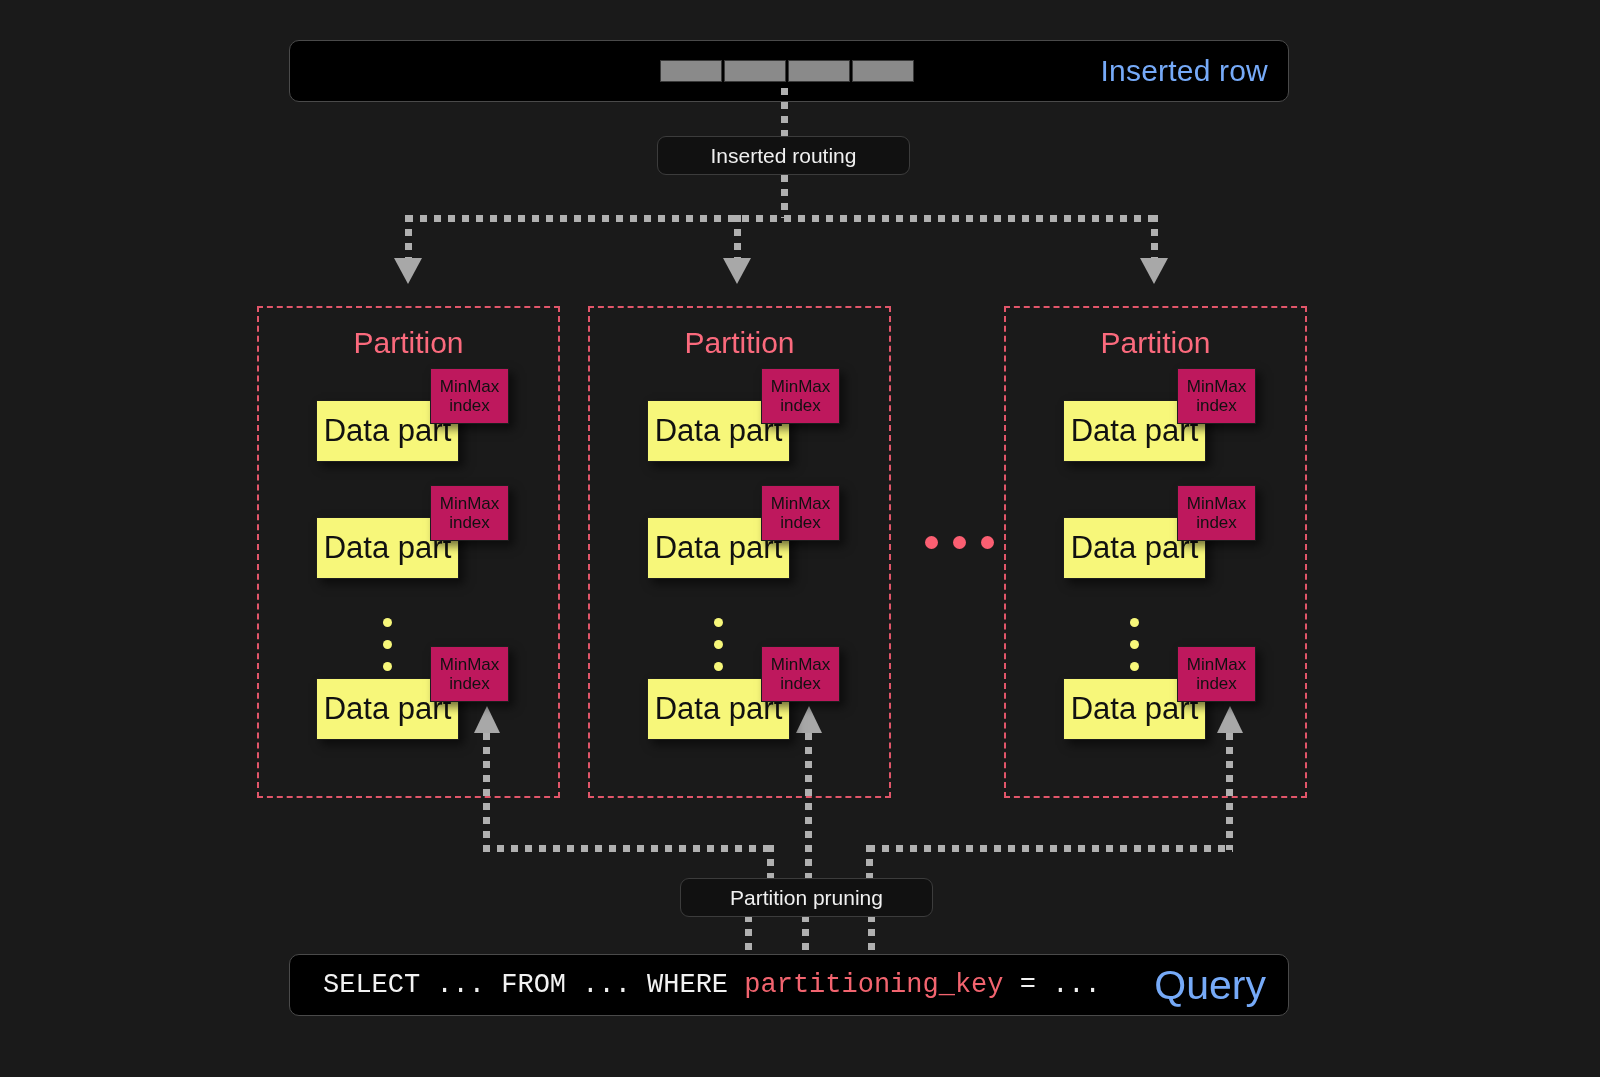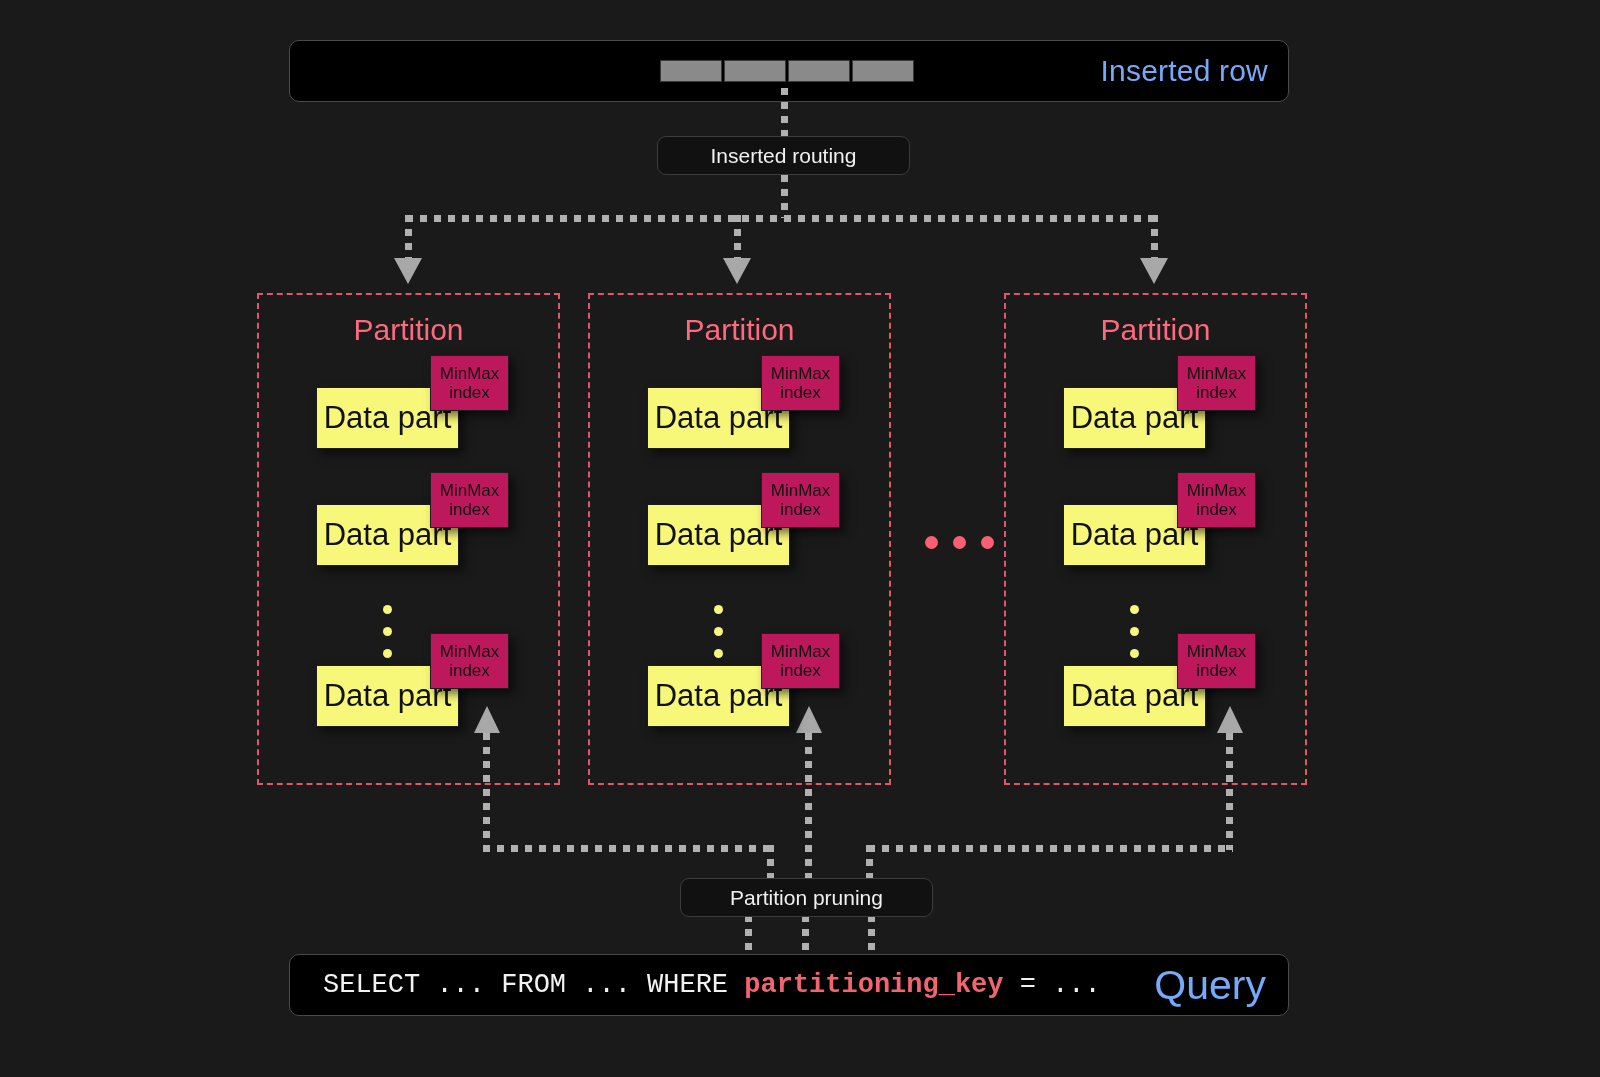--- a/index.html
+++ b/index.html
@@ -90,21 +90,21 @@
     position: absolute;
     width: 0; height: 0;
     border-left: 13px solid transparent;
     border-right: 13px solid transparent;
     border-bottom: 27px solid #a8a8a8;
   }
 
   
   .partition {
     position: absolute;
-    top: 293px;
+    top: 306px;
     height: 492px;
     border: 2px dashed #e2566a;
     background: transparent;
   }
   #partition-1 { left: 257px; width: 303px; }
   #partition-2 { left: 588px; width: 303px; }
   #partition-3 { left: 1004px; width: 303px; }
 
   .partition-title {
     position: absolute;
@@ -180,21 +180,21 @@
     left: 289px; top: 954px; width: 1000px; height: 62px;
   }
   #query-text {
     position: absolute;
     left: 33px; top: 50%; transform: translateY(-50%);
     font-family: "Liberation Mono", "DejaVu Sans Mono", monospace;
     font-size: 27px;
     color: #f2f2f2;
     white-space: pre;
   }
-  #query-text .kw-key { color: #f2646f; font-weight: bold; }
+  #query-text .kw-key { color: #f2646f; }
   #query-label {
     position: absolute;
     right: 22px; top: 50%; transform: translateY(-50%);
     color: #76aaf8;
     font-size: 41px;
     white-space: nowrap;
     text-align: center;
   }
 </style>
 </head>

